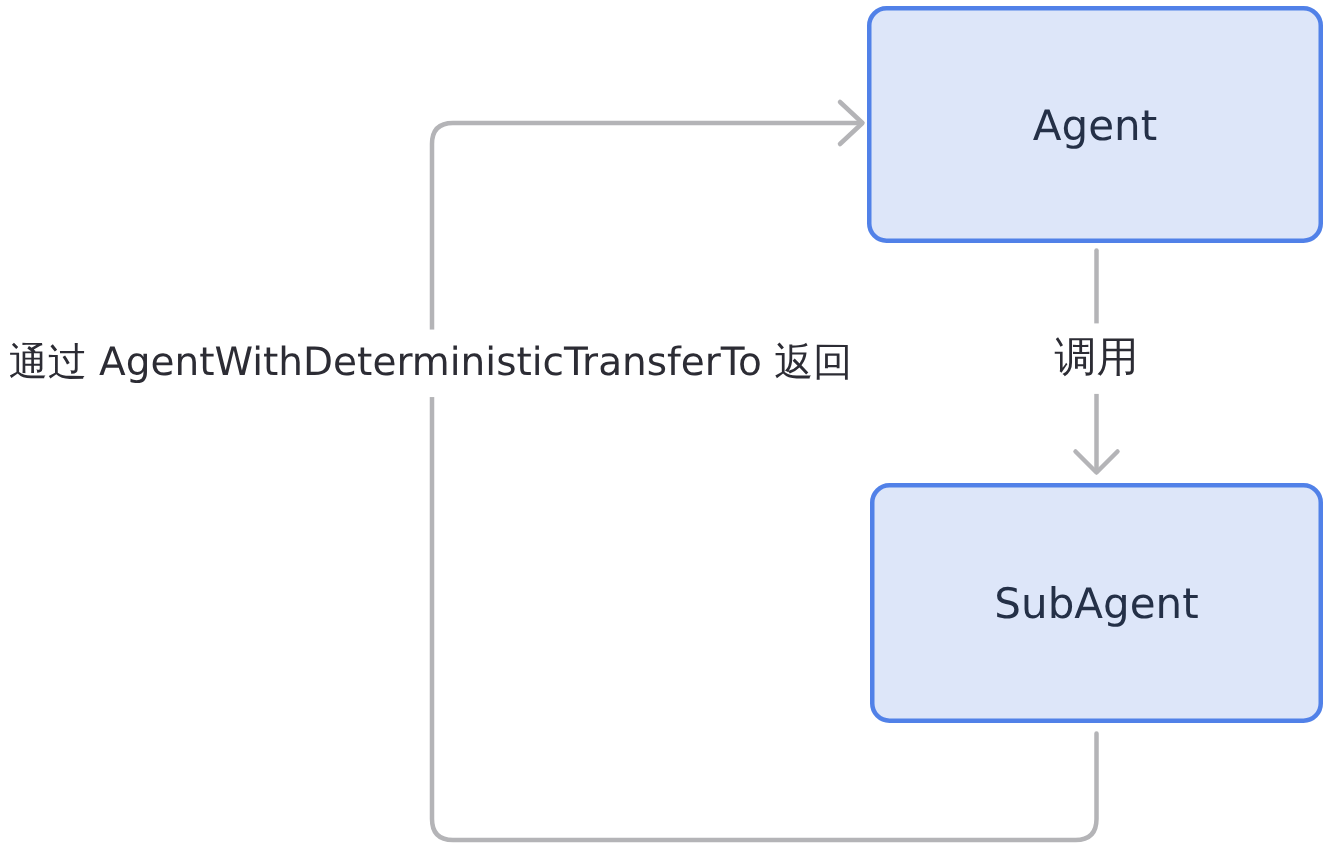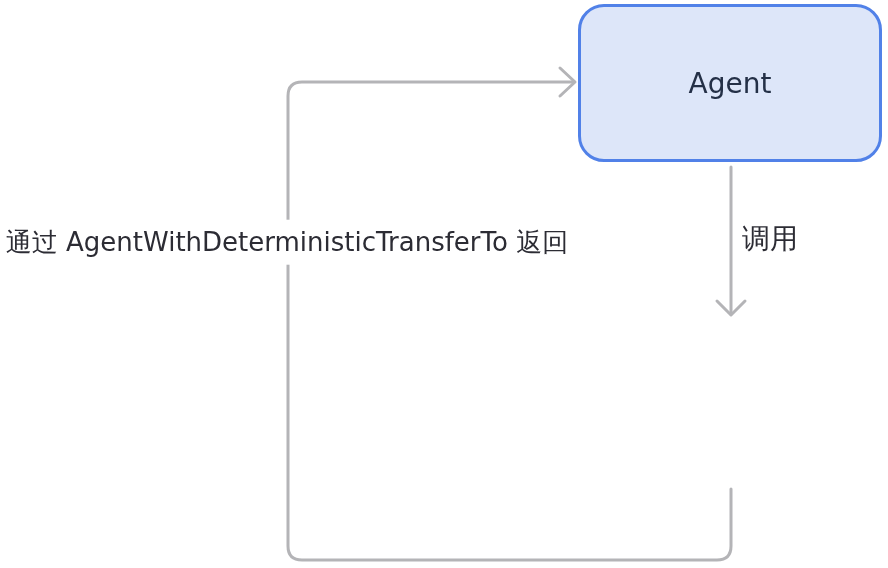--- a/index.html
+++ b/index.html
@@ -39,21 +39,20 @@
     align-items: center;
     justify-content: center;
     color: #243047;
     font-size: 28px;
   }
   .node-agent {
     left: 578px;
     top: 4px;
     width: 304px;
     height: 158px;
-    border-radius: 26px;
   }
   .node-subagent {
     left: 580px;
     top: 322px;
     width: 302px;
     height: 160px;
   }
   .edge-label {
     position: absolute;
     transform: translate(-50%, -50%);
@@ -61,21 +60,20 @@
     color: #2c2c34;
     white-space: nowrap;
     text-align: center;
     padding: 8px 4px;
     line-height: 1.1;
   }
   .edge-label-call {
     left: 731px;
     top: 239px;
     font-size: 28px;
-    margin-left: 39px;
   }
   .edge-label-return {
     left: 287px;
     top: 242px;
     font-size: 26px;
   }
 </style>
 </head>
 <body>
 
@@ -91,14 +89,17 @@
   </svg>
 
   <div class="edge-label edge-label-call">调用</div>
 
   <div class="edge-label edge-label-return">通过 AgentWithDeterministicTransferTo 返回</div>
 
   <div class="node node-agent">
     <span>Agent</span>
   </div>
 
+  <div class="node node-subagent">
+    <span>SubAgent</span>
+  </div>
 
 </div>
 
 </body></html>

